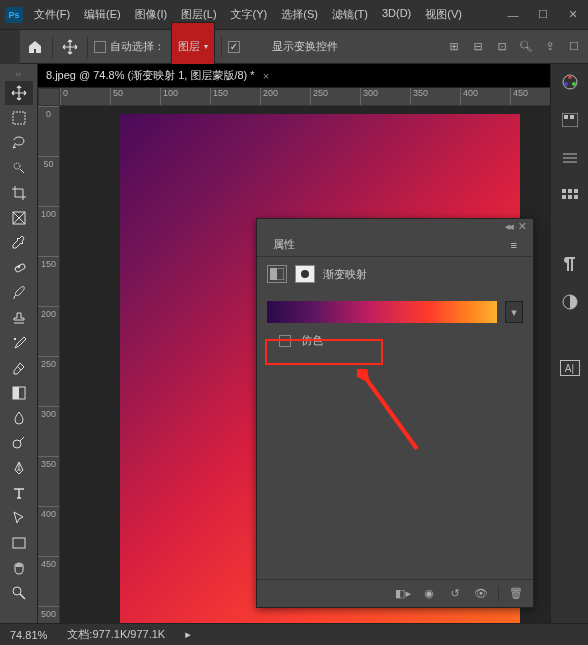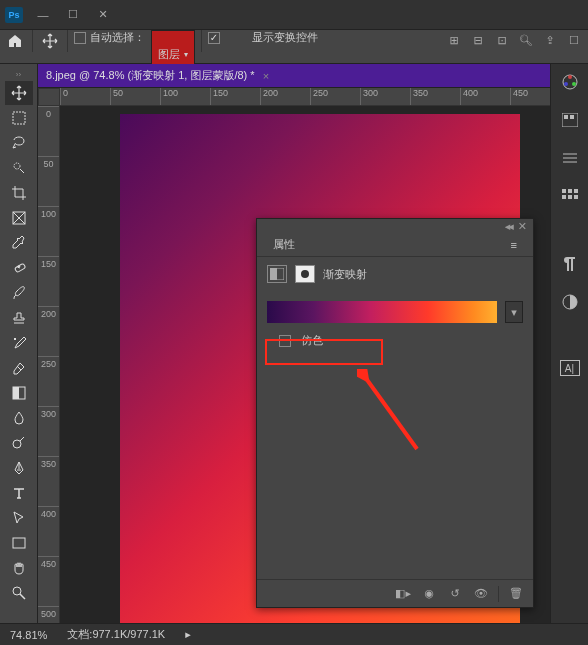--- a/index.html
+++ b/index.html
@@ -4,35 +4,35 @@
 <style>
 * { margin: 0; padding: 0; box-sizing: border-box; font-family: "Microsoft YaHei", sans-serif; font-size: 11px; }
 body { background: #323232; color: #ccc; width: 588px; height: 645px; overflow: hidden; position: relative; }
 .titlebar { height: 30px; background: #323232; display: flex; align-items: center; border-bottom: 1px solid #222; }
 .ps-logo { width: 28px; height: 30px; display: flex; align-items: center; justify-content: center; }
 .ps-logo-box { width: 18px; height: 16px; background: #0c4a6e; border-radius: 2px; display: flex; align-items: center; justify-content: center; color: #31a8ff; font-size: 9px; font-weight: bold; }
 .menubar { display: flex; gap: 2px; flex: 1; }
 .menubar span { padding: 6px 6px; cursor: pointer; }
 .winctrl { display: flex; gap: 0; }
 .winctrl div { width: 30px; height: 30px; display: flex; align-items: center; justify-content: center; color: #aaa; }
-.optbar { height: 34px; background: #454545; border-bottom: 1px solid #222; display: flex; align-items: flex-start; padding: 0 4px; gap: 6px; }
+.optbar { height: 34px; background: #454545; border-bottom: 1px solid #222; display: flex; align-items: center; padding: 0 4px; gap: 6px; margin-left: 20px; }
 .opt-icon { width: 22px; height: 22px; display: flex; align-items: center; justify-content: center; color: #ddd; }
 .sep { width: 1px; height: 22px; background: #333; }
 .checkbox { width: 12px; height: 12px; border: 1px solid #888; display: inline-block; margin-right: 4px; }
 .checkbox.checked::after { content: "✓"; color: #ddd; font-size: 10px; line-height: 10px; display: block; text-align: center; }
 .select { background: #b91c1c; border: 1px solid #222; padding: 16px 6px; display: flex; align-items: center; gap: 4px; }
 .iconrow { display: flex; gap: 4px; margin-left: auto; }
 .iconrow div { width: 20px; height: 20px; display: flex; align-items: center; justify-content: center; color: #aaa; }
 .workspace { display: flex; height: calc(100% - 64px - 22px); }
 .tools-left { width: 38px; background: #454545; border-right: 1px solid #222; display: flex; flex-direction: column; align-items: center; padding-top: 4px; gap: 1px; }
 .tools-left .expand { width: 100%; height: 12px; display: flex; align-items: center; justify-content: center; color: #888; font-size: 8px; }
 .tool { width: 28px; height: 24px; display: flex; align-items: center; justify-content: center; color: #ddd; position: relative; }
 .tool.active { background: #2f2f2f; }
 .canvas-area { flex: 1; background: #252525; display: flex; flex-direction: column; position: relative; }
-.doc-tab { height: 24px; background: #4c1d95; display: flex; align-items: center; padding: 0 8px; border-bottom: 1px solid #222; color: #ddd; }
+.doc-tab { height: 24px; background: #000000; display: flex; align-items: center; padding: 0 8px; border-bottom: 1px solid #222; color: #ddd; }
 .doc-tab span:last-child { margin-left: 8px; color: #888; }
 .rulers-corner { position: absolute; top: 24px; left: 0; width: 22px; height: 18px; background: #454545; border: 1px solid #333; }
 .ruler-h { position: absolute; top: 24px; left: 22px; right: 0; height: 18px; background: #454545; border-bottom: 1px solid #333; display: flex; overflow: hidden; }
 .ruler-h span { width: 50px; font-size: 9px; color: #aaa; padding-left: 2px; border-left: 1px solid #666; flex-shrink: 0; }
 .ruler-v { position: absolute; top: 42px; left: 0; bottom: 0; width: 22px; background: #454545; border-right: 1px solid #333; display: flex; flex-direction: column; overflow: hidden; }
 .ruler-v span { height: 50px; font-size: 9px; color: #aaa; writing-mode: horizontal-tb; padding-top: 2px; text-align: center; border-top: 1px solid #666; flex-shrink: 0; }
 .canvas { position: absolute; top: 42px; left: 22px; right: 0; bottom: 0; background: #252525; overflow: hidden; }
 .image { position: absolute; top: 8px; left: 60px; width: 400px; height: 520px; background: linear-gradient(135deg, #4a0a5a 0%, #7a1555 20%, #d81f3f 50%, #ff4030 75%, #ff6a20 100%); }
 .panel { position: absolute; top: 218px; left: 256px; width: 278px; height: 390px; background: #454545; border: 1px solid #222; box-shadow: 0 2px 8px rgba(0,0,0,0.5); z-index: 10; }
 .panel-tabhdr { height: 14px; display: flex; align-items: center; justify-content: flex-end; padding: 0 6px; gap: 6px; color: #999; font-size: 9px; }
@@ -52,20 +52,31 @@
 .right-dock .dockicon { width: 24px; height: 20px; display: flex; align-items: center; justify-content: center; color: #bbb; }
 .statusbar { height: 22px; background: #323232; border-top: 1px solid #222; display: flex; align-items: center; padding: 0 10px; gap: 20px; color: #ccc; font-size: 10px; }
 </style>
 </head>
 <body>
 
 <div class="titlebar">
   <div class="ps-logo">
       <div class="ps-logo-box">Ps</div>
     </div>
+  <div class="menubar">
+    <span>文件(F)</span>
+    <span>编辑(E)</span>
+    <span>图像(I)</span>
+    <span>图层(L)</span>
+    <span>文字(Y)</span>
+    <span>选择(S)</span>
+    <span>滤镜(T)</span>
+    <span>3D(D)</span>
+    <span>视图(V)</span>
+  </div>
   <div class="winctrl">
     <div>—</div>
     <div>☐</div>
     <div>✕</div>
   </div>
 </div>
 
 <div class="optbar">
   <div class="opt-icon">
       <svg width="16" height="16" viewBox="0 0 16 16">

